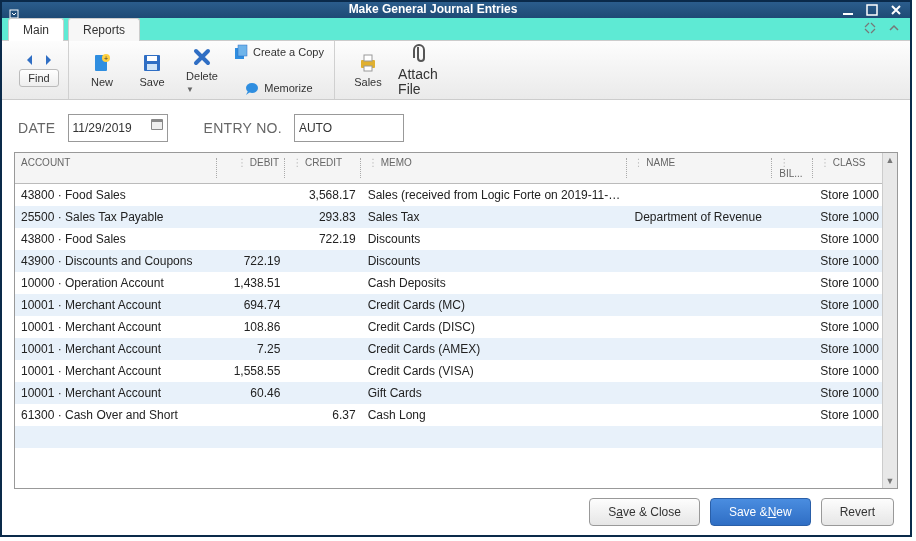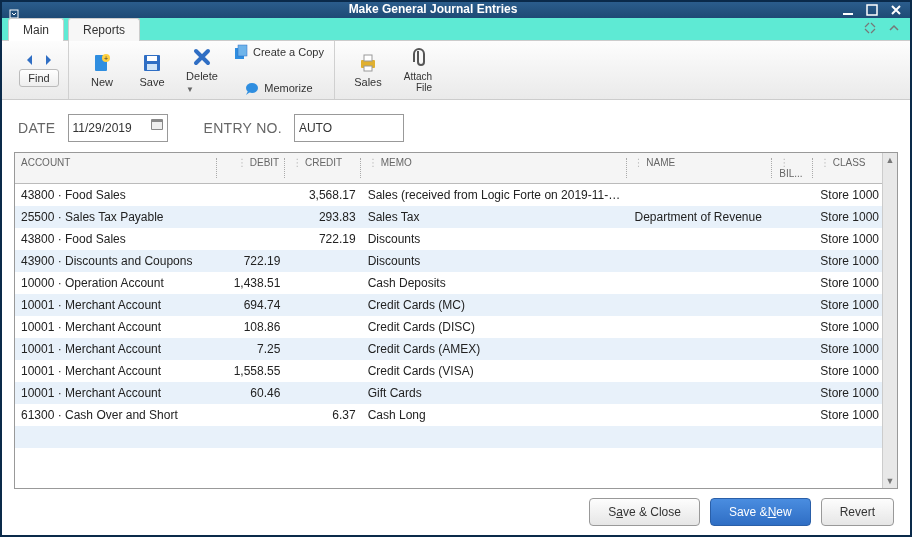--- a/index.html
+++ b/index.html
@@ -187,21 +187,21 @@
             </svg>
           </span>
         <span class="lbl">Sales</span>
       </div>
       <div class="tbtn">
         <span class="ico">
             <svg width="22" height="22">
               <path d="M11 4 L11 15 A3 3 0 0 0 17 15 L17 7 A5 5 0 0 0 7 7 L7 15" fill="none" stroke="#555" stroke-width="2"></path>
             </svg>
           </span>
-        <span class="lbl" style="font-size:10px;line-height:1.1;text-align:right">Attach<br>File</span>
+        <span class="lbl" style="font-size:14px;line-height:1.1;text-align:left">Attach<br>File</span>
       </div>
     </div>
   </div>
 
   <div class="field-row">
     <span class="fld-label">DATE</span>
     <div class="fld date">
       <span>11/29/2019</span>
       <span class="cal">
           <svg width="14" height="14">

